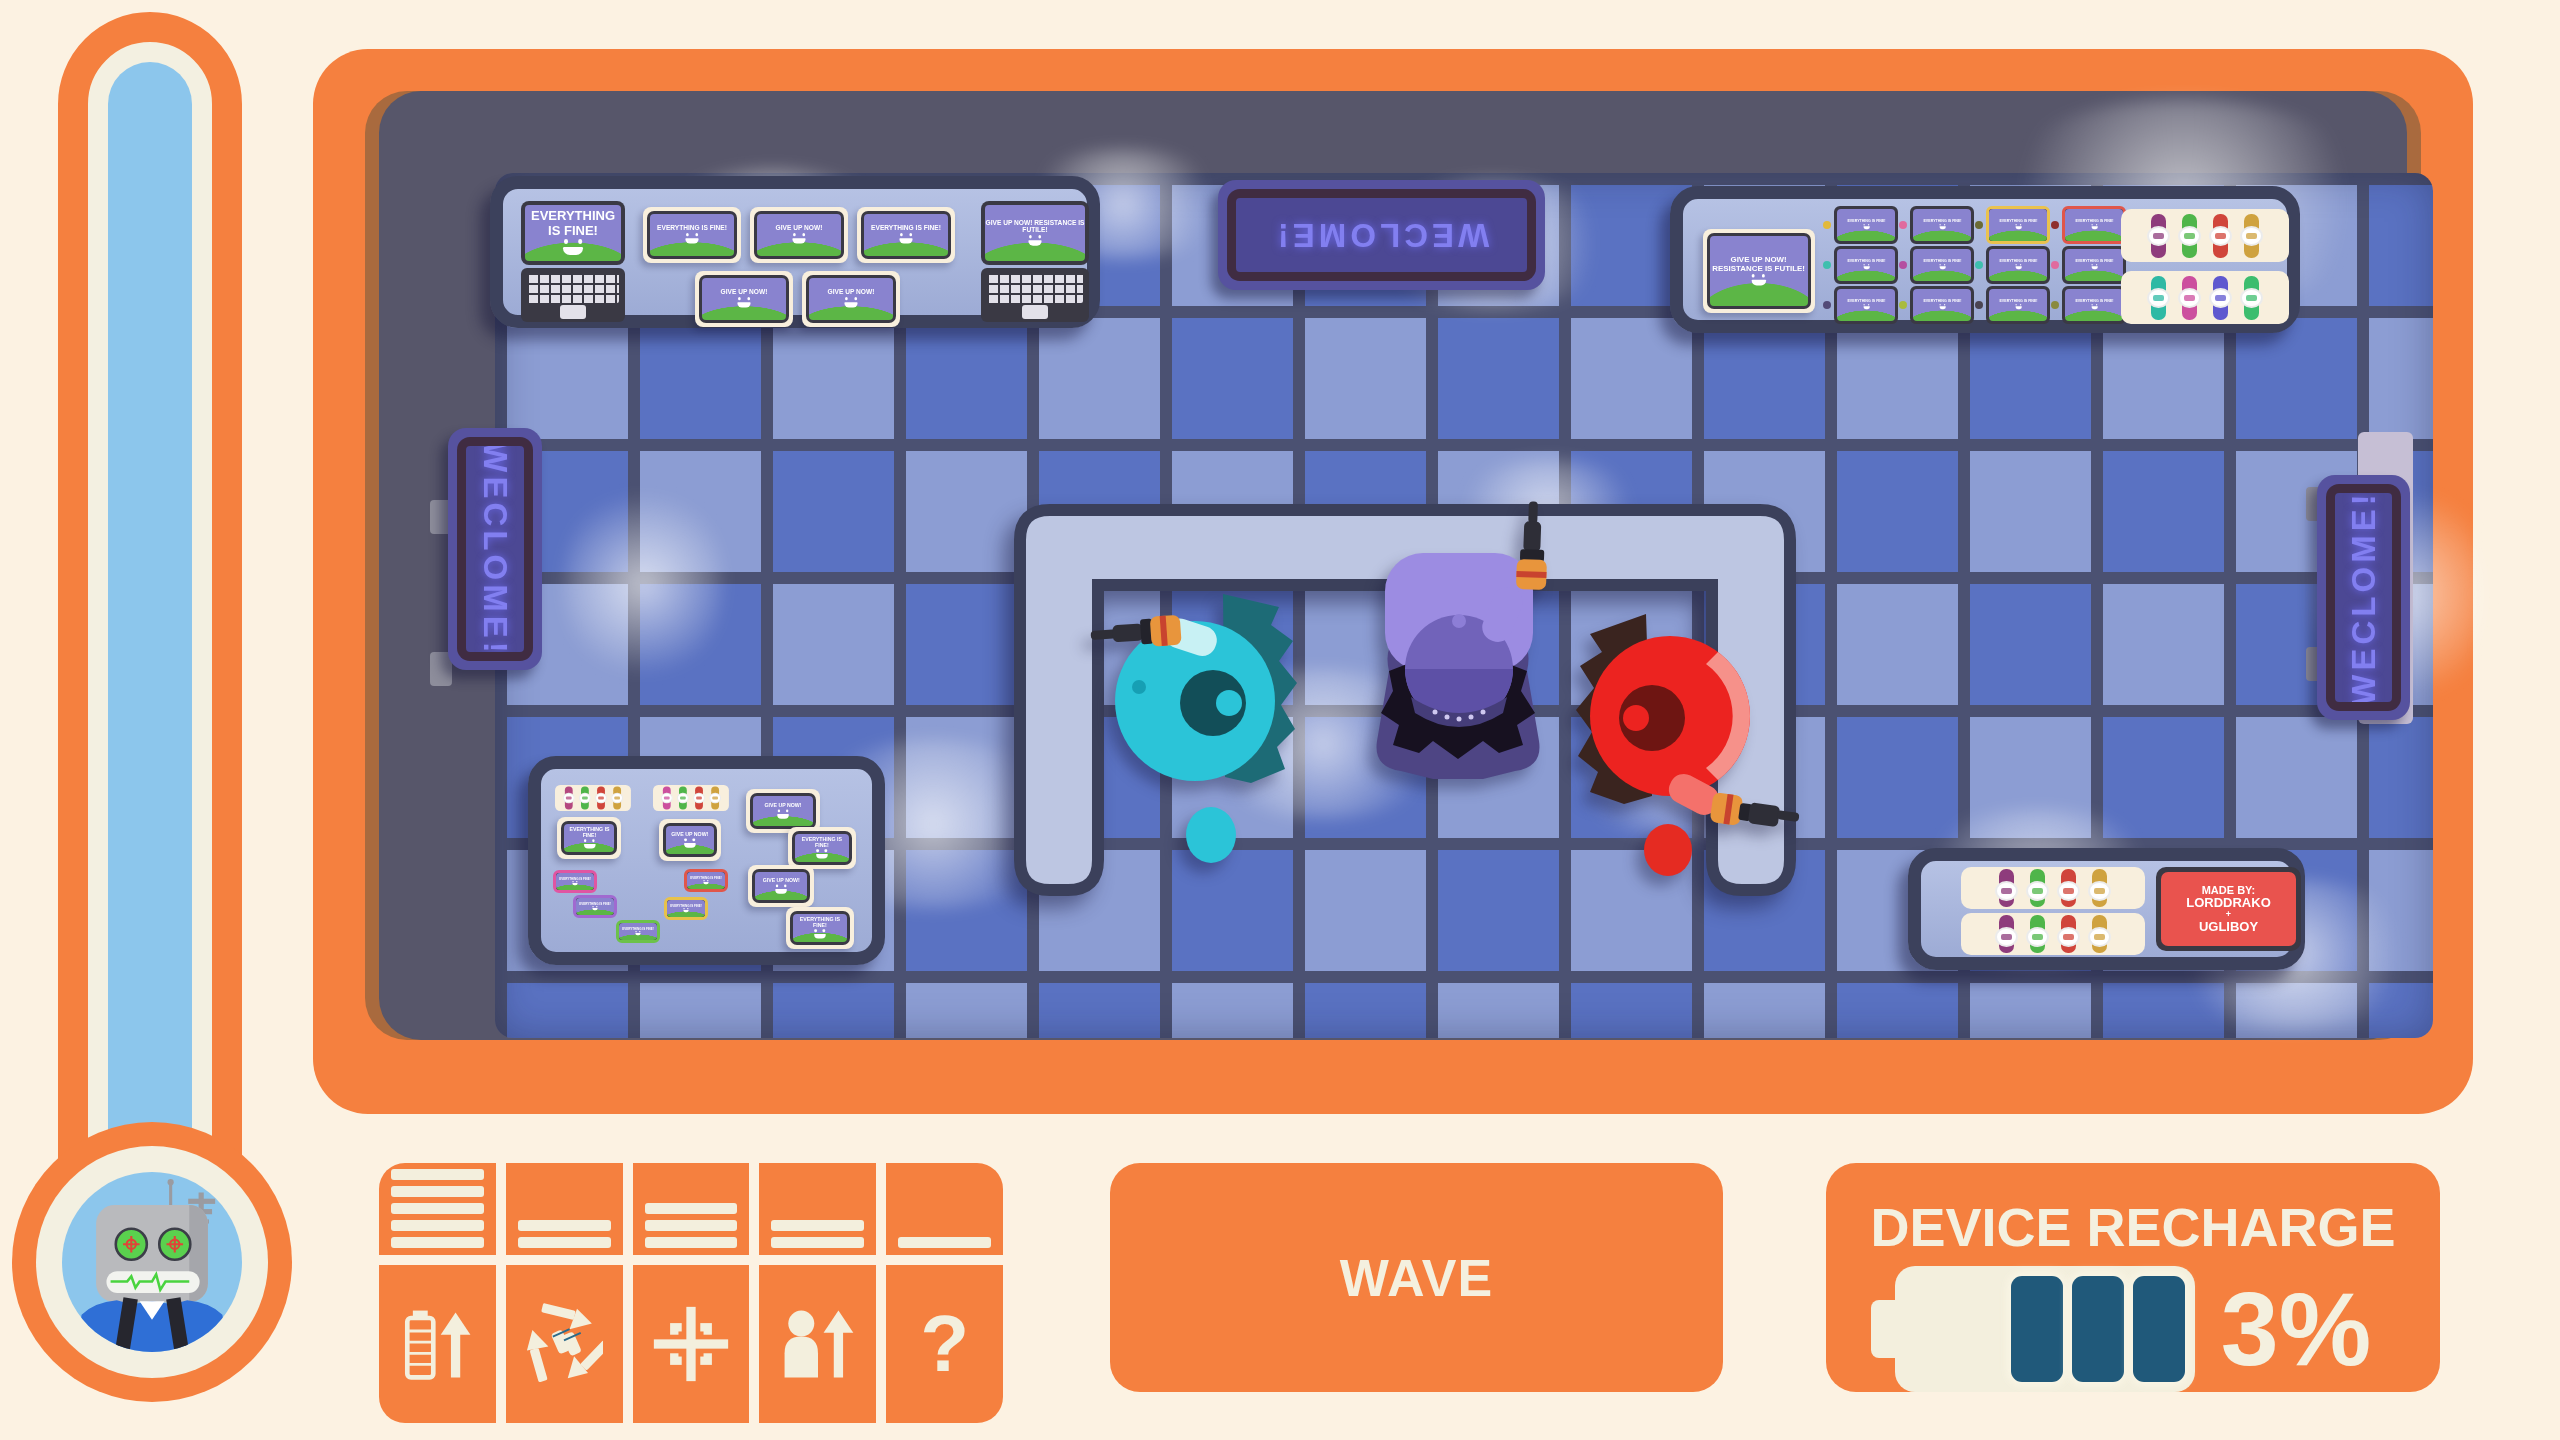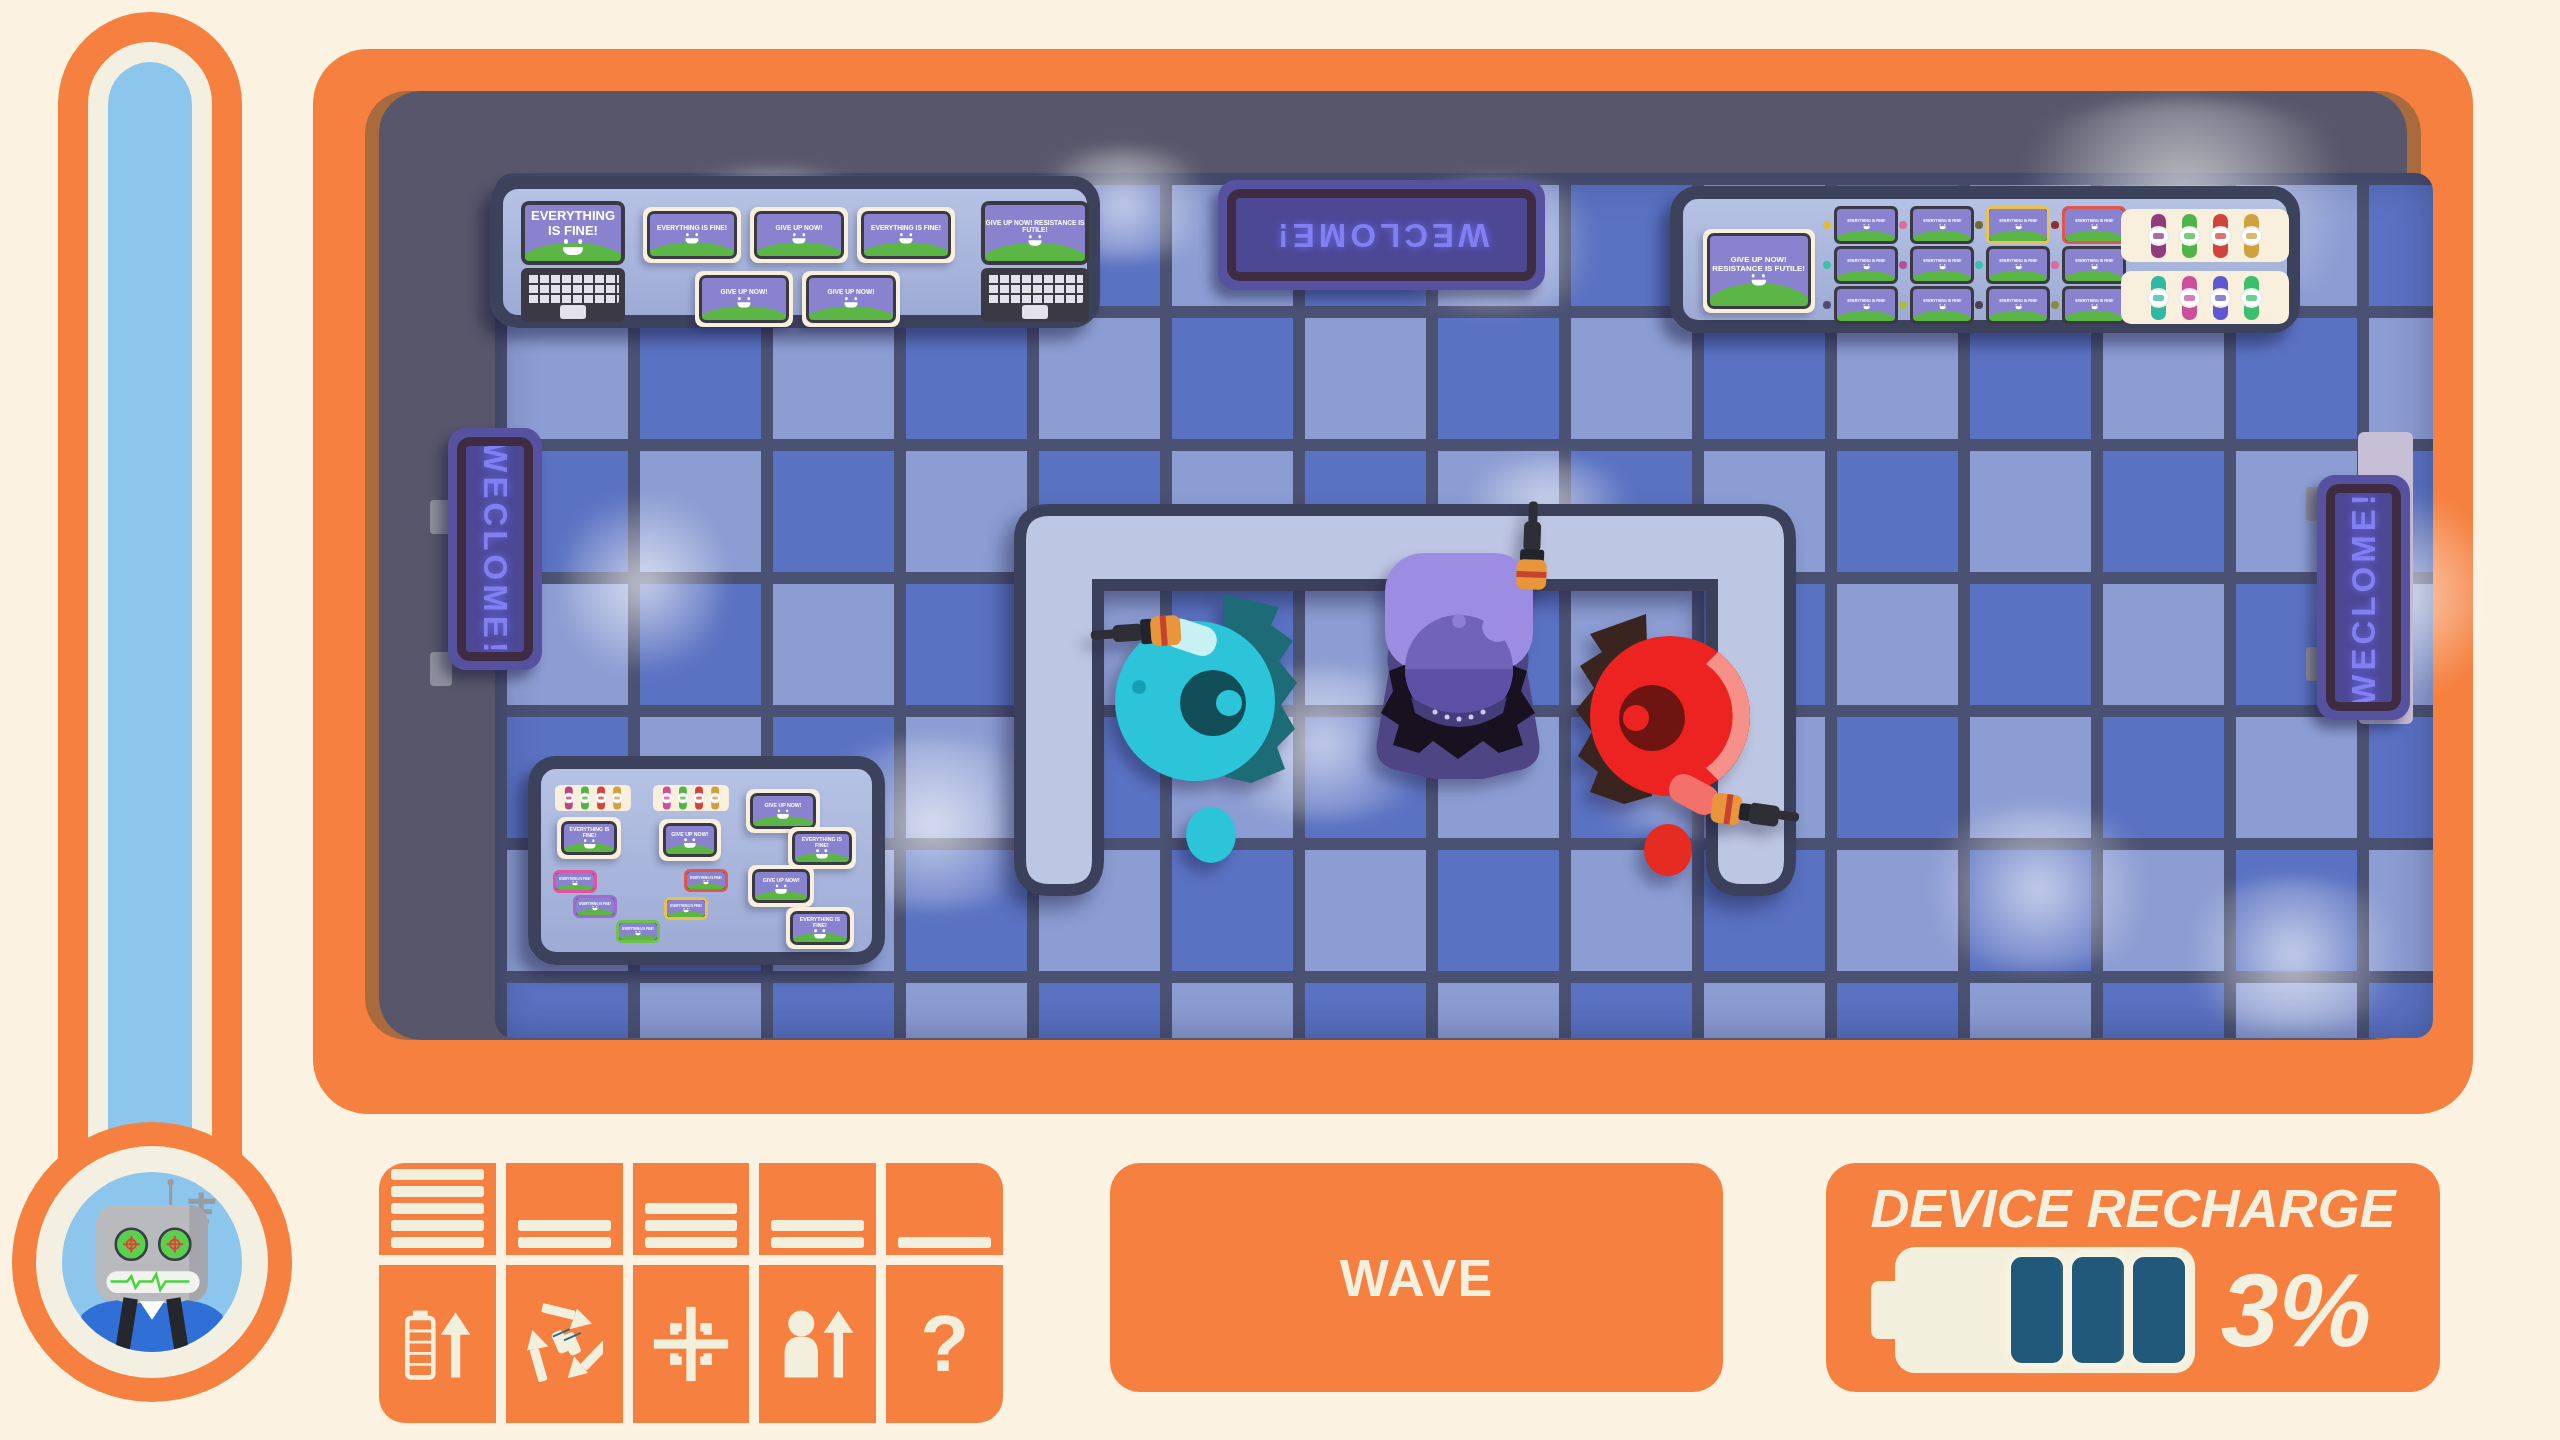--- a/index.html
+++ b/index.html
@@ -145,21 +145,21 @@
   .meter{display:flex;flex-direction:column-reverse;gap:6px;width:100%;height:100%;box-sizing:border-box;padding:7px 12px;}
   .meter i{height:11px;background:#f3efdd;border-radius:3px;flex:none;}
   .ucell svg{width:78px;height:84px;}
   .q{font-size:80px;font-weight:700;color:#f3efdd;}
 
   .panel{position:absolute;background:#f5803f;border-radius:30px;color:#f4f0df;z-index:6;
     display:flex;flex-direction:column;align-items:center;justify-content:center;}
   .panel-wave{left:1110px;top:1163px;width:613px;height:229px;}
   .wave-label{font-size:52px;font-weight:700;letter-spacing:1px;}
   .wave-value{font-size:122px;font-weight:700;line-height:.92;}
-  .panel-recharge{left:1826px;top:1163px;width:614px;height:229px;justify-content:flex-start;font-style:italic;}
+  .panel-recharge{left:1826px;top:1163px;width:614px;height:229px;justify-content:flex-end;}
   .rc-title{font-size:54px;font-weight:700;margin-top:14px;letter-spacing:0px;}
   .rc-row{display:flex;align-items:center;gap:26px;margin-top:8px;}
   .batt{position:relative;width:300px;height:126px;background:#f3efdd;border-radius:20px;}
   .batt-nub{position:absolute;left:-24px;top:34px;width:28px;height:58px;background:#f3efdd;border-radius:8px 0 0 8px;}
   .batt-bars{position:absolute;right:10px;top:10px;bottom:10px;display:flex;gap:9px;}
   .batt-bars i{width:52px;background:#20597a;border-radius:11px;box-shadow:0 0 10px 3px rgba(252,248,232,.95);}
   .rc-value{font-size:104px;font-weight:700;line-height:1;}
 </style>
 </head>
 <body>
@@ -631,20 +631,46 @@
           <div class="sc s-blph">
                 <span class="slabel">EVERYTHING IS FINE!</span>
                 <span class="smiley"></span>
               </div>
         </div>
           </div>
         </div>
       </div>
   </div>
 
+  <div class="shelf shelf-br">
+    <div class="wtray wt1">
+
+    <div class="watch" style="--wc: #8e3c7c;"></div>
+        <div class="watch" style="--wc: #4fb54a;"></div>
+        <div class="watch" style="--wc: #d0453b;"></div>
+        <div class="watch" style="--wc: #cfa23f;"></div>
+      </div>
+    <div class="wtray wt2">
+
+    <div class="watch" style="--wc: #8e3c7c;"></div>
+        <div class="watch" style="--wc: #4fb54a;"></div>
+        <div class="watch" style="--wc: #d0453b;"></div>
+        <div class="watch" style="--wc: #cfa23f;"></div>
+      </div>
+    <div class="cred">
+        <div class="device">
+          <div class="cred-screen">
+      <span class="cred-l1">MADE BY:</span>
+      <span class="cred-l2">LORDDRAKO</span>
+      <span class="cred-l3">+</span>
+      <span class="cred-l4">UGLIBOY</span>
+    </div>
+        </div>
+      </div>
+  </div>
 
   <svg class="char" style="left:770px;top:500px;width:270px;height:330px;" viewBox="0 0 270 330" aria-label="teal-technician">
     <ellipse cx="128" cy="286" rx="25" ry="28" fill="#2bc4d8"></ellipse>
     <path d="M140,45 L196,58 L188,76 L210,92 L196,112 L214,134 L198,156 L212,180 L194,198 L202,220 L168,234 L142,228 Z" fill="#1d6b76"></path>
     <circle cx="112" cy="152" r="80" fill="#2bc4d8"></circle>
     <circle cx="130" cy="154" r="33" fill="#124e58"></circle>
     <circle cx="146" cy="154" r="13" fill="#2bc4d8"></circle>
     <circle cx="56" cy="138" r="7" fill="#169fb4"></circle>
     <rect x="88" y="66" width="52" height="30" rx="14" fill="#c8f1f4" transform="rotate(18 88 66)"></rect>
     <g transform="translate(6,60) rotate(-4)">

